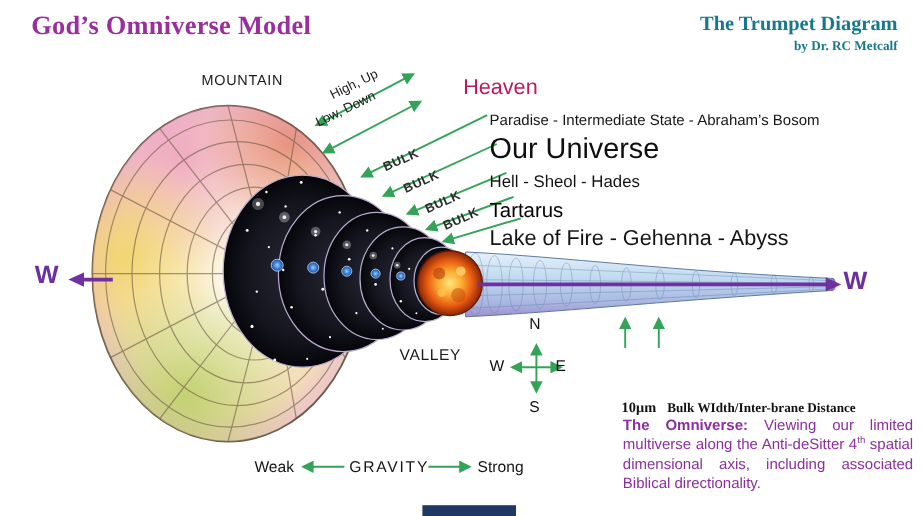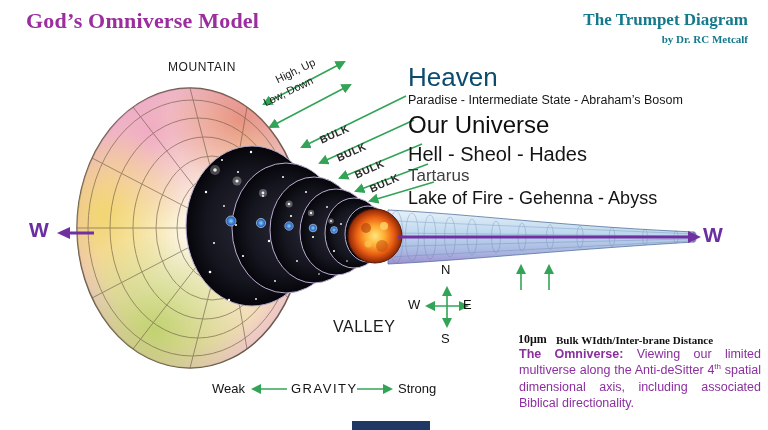--- a/index.html
+++ b/index.html
@@ -7,37 +7,37 @@
   body { background:#ffffff; font-family:"Liberation Sans", sans-serif; color:#111; }
   .stage { position:relative; width:768px; height:430px; overflow:hidden; background:#ffffff; }
   svg.art { position:absolute; left:0; top:0; }
   .abs { position:absolute; white-space:nowrap; }
 
   .title { left:26px; top:8px; font:700 22px "Liberation Serif", serif; color:#9B2D9E; letter-spacing:.2px; }
   .diagram-title { right:20px; top:10px; font:700 17px "Liberation Serif", serif; color:#15798B; text-align:right; }
   .byline { right:20px; top:33px; font:700 11px "Liberation Serif", serif; color:#15798B; text-align:right; }
 
   .mountain { left:168px; top:60px; font-size:12px; letter-spacing:.6px; color:#1a1a1a; }
-  .valley   { left:333px; top:288px; font-size:16px; letter-spacing:.5px; color:#1a1a1a;margin-top:30px; }
+  .valley   { left:333px; top:288px; font-size:13px; letter-spacing:.5px; color:#1a1a1a; }
 
   .rot { transform:rotate(-26deg); transform-origin:left center; }
   .high-up  { left:276px; top:74px; font-size:11px; color:#1a1a1a; }
   .low-down { left:264px; top:97px; font-size:11px; color:#1a1a1a; }
 
   .bulk { font-size:10.5px; font-weight:600; letter-spacing:.5px; color:#2b2b2b; transform:rotate(-24deg); transform-origin:left center; }
   .bulk-1 { left:320px; top:134px; }
   .bulk-2 { left:337px; top:152px; }
   .bulk-3 { left:355px; top:169px; }
   .bulk-4 { left:370px; top:183px; }
 
-  .heaven      { left:408px; top:62px;  font-size:26px; color:#0c4a6e; }
+  .heaven      { left:386px; top:62px;  font-size:18px; color:#be185d; }
   .heaven-sub  { left:408px; top:93px;  font-size:12.5px; color:#161616; }
   .universe    { left:408px; top:111px; font-size:24px; color:#0f0f0f; }
-  .hell        { left:408px; top:143px; font-size:20px; color:#141414; }
-  .tartarus    { left:408px; top:166px; font-size:17px; color:#404040; }
+  .hell        { left:408px; top:143px; font-size:14px; color:#141414; }
+  .tartarus    { left:408px; top:166px; font-size:17px; color:#000000; }
   .lake        { left:408px; top:188px; font-size:18px; color:#141414; }
 
   .w-label { font-size:21px; font-weight:700; color:#6a2fa0; }
   .w-left  { left:29px;  top:218px; }
   .w-right { left:703px; top:223px; }
 
   .compass-letter { font-size:13px; color:#111; }
   .compass-n { left:441px; top:262px; }
   .compass-w { left:408px; top:297px; }
   .compass-e { left:463px; top:297px; }

